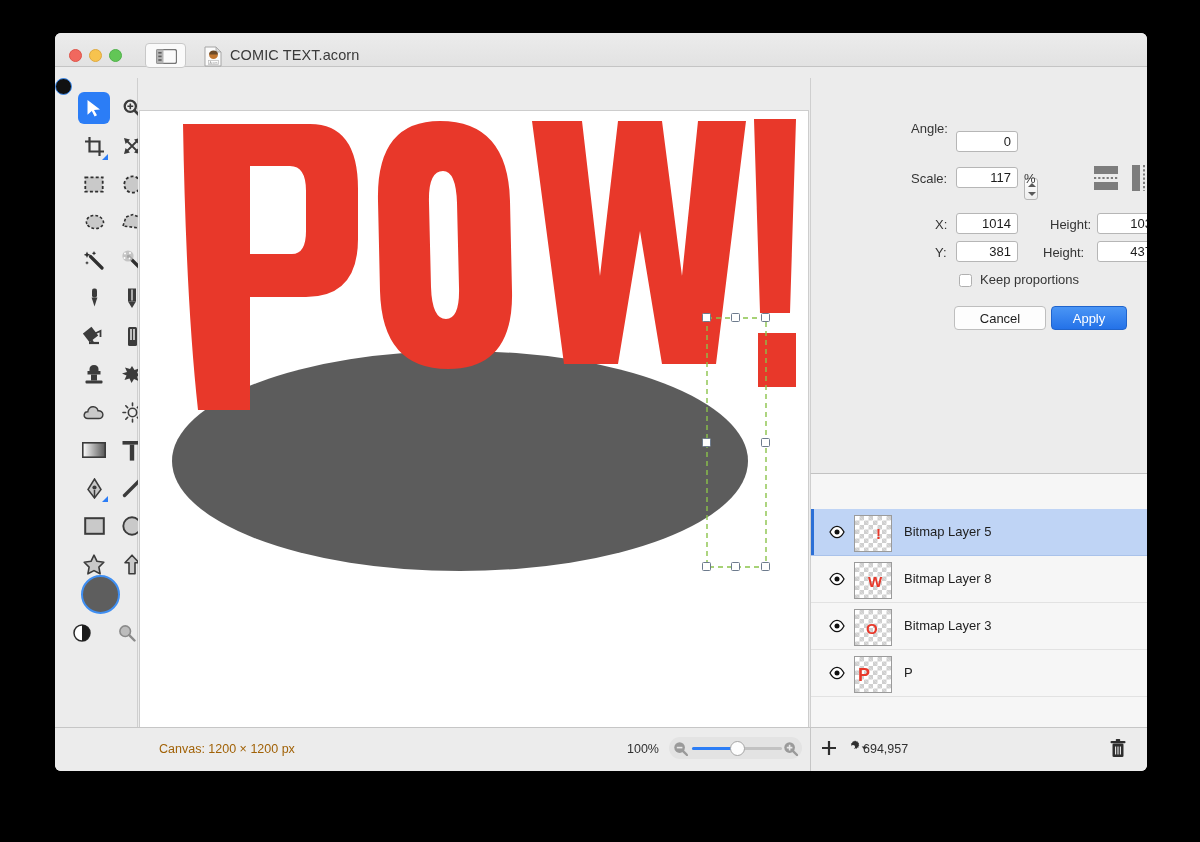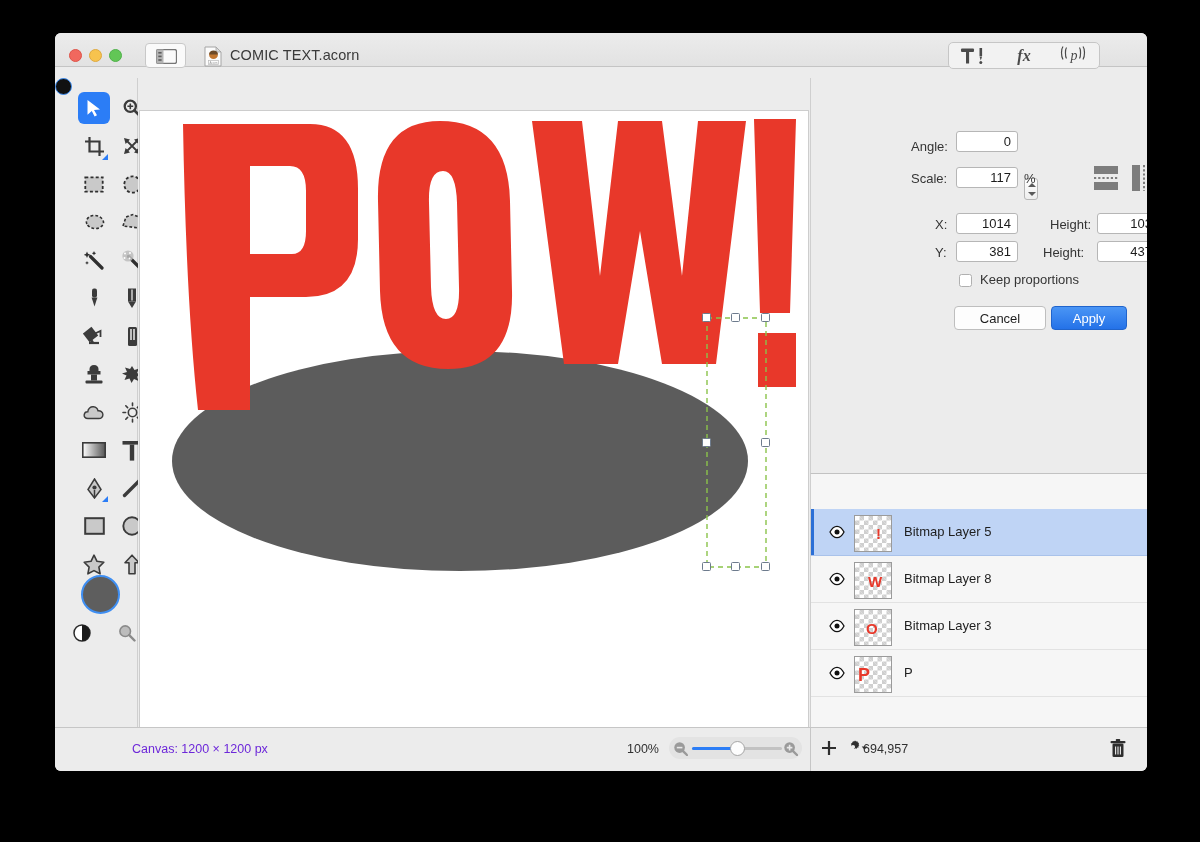--- a/index.html
+++ b/index.html
@@ -235,21 +235,21 @@
     font-size: 13px; color: #1e1e1e;
   }
 
   
   #statusbar {
     position: absolute; left: 0; bottom: 0;
     width: 100%; height: 44px;
     background: #ececec;
     border-top: 1px solid #c6c6c6;
   }
-  #canvas-size { position: absolute; left: 77px; top: 14px; font-size: 12.5px; color: #6d28d9; }
+  #canvas-size { position: absolute; left: 104px; top: 14px; font-size: 12.5px; color: #a16207; }
   #zoom-pct { position: absolute; left: 572px; top: 14px; font-size: 12.5px; color: #303030; }
   #zoom-slider {
     position: absolute; left: 614px; top: 9px;
     width: 133px; height: 22px;
     background: #e3e3e3; border-radius: 11px;
   }
   #zs-track { position: absolute; left: 23px; top: 10px; width: 90px; height: 3px; background: #c2c2c2; border-radius: 2px; }
   #zs-fill  { position: absolute; left: 23px; top: 10px; width: 45px; height: 3px; background: #2b7df6; border-radius: 2px; }
   #zs-knob  { position: absolute; left: 61px; top: 4px; width: 15px; height: 15px; border-radius: 50%; background: #fdfdfd; border: 1px solid #a5a5a5; }
   .zs-cap { position: absolute; top: 4px; width: 15px; height: 15px; }
@@ -283,43 +283,20 @@
       <path d="M1 1h11l5 5v14H1z" fill="#fbfbfb" stroke="#a5a5a5" stroke-width="1"></path>
       <path d="M12 1l5 5h-5z" fill="#d8d8d8" stroke="#a5a5a5" stroke-width="0.8"></path>
       <ellipse cx="9.5" cy="9" rx="4.4" ry="4" fill="#c2762f"></ellipse>
       <path d="M5.1 8.4a4.4 4 0 0 1 8.8 0z" fill="#6d4a28"></path>
       <rect x="4.5" y="14.5" width="10" height="4" fill="none" stroke="#b9b9b9" stroke-width="0.7"></rect>
       <text x="9.5" y="17.9" font-size="3" fill="#9a9a9a" text-anchor="middle" font-family="Liberation Sans, sans-serif">Acorn</text>
     </svg>
 
     <div id="doc-title">COMIC TEXT.acorn</div>
 
-    <div id="tool-cluster">
-      <div>
-        <svg width="28" height="18" viewBox="0 0 28 18">
-          <rect x="1" y="1.5" width="13" height="3.4" rx="1" fill="#4a4a4a"></rect>
-          <rect x="6" y="4.5" width="3.1" height="12" fill="#4a4a4a"></rect>
-          <rect x="19.5" y="1" width="2.6" height="8" fill="#4a4a4a"></rect>
-          <path d="M19.5 9.5h2.6l-1.3 4z" fill="#4a4a4a"></path>
-          <circle cx="20.8" cy="15.4" r="1.5" fill="#4a4a4a"></circle>
-        </svg>
-      </div>
-      <div>
-        <span class="fx-label">fx</span>
-      </div>
-      <div>
-        <svg width="34" height="20" viewBox="0 0 34 20" style="position:absolute;left:7px;top:0">
-          <path d="M7 3.5c-2 2.5-2 10 0 13" fill="none" stroke="#4a4a4a" stroke-width="1.2"></path>
-          <path d="M10.5 4.5c-1.4 2-1.4 9 0 11" fill="none" stroke="#4a4a4a" stroke-width="1.2"></path>
-          <path d="M27 3.5c2 2.5 2 10 0 13" fill="none" stroke="#4a4a4a" stroke-width="1.2"></path>
-          <path d="M23.5 4.5c1.4 2 1.4 9 0 11" fill="none" stroke="#4a4a4a" stroke-width="1.2"></path>
-        </svg>
-        <span class="p-label">p</span>
-      </div>
-    </div>
   </div>
 
   <div id="tools">
 
     <div class="tool active" style="left:23px; top:14px">
       <svg width="16" height="18" viewBox="0 0 16 18">
         <path d="M1.5 1L14 10.5 8 11l3 5.2-2.4 1.3L5.8 12 1.5 15.8z" fill="#fff"></path>
       </svg>
     </div>
     <div class="tool" style="left:61px; top:14px">
@@ -539,21 +516,21 @@
     <div class="handle" style="left:593px; top:235px"></div>
     <div class="handle" style="left:623px; top:235px"></div>
     <div class="handle" style="left:564px; top:360px"></div>
     <div class="handle" style="left:623px; top:360px"></div>
     <div class="handle" style="left:564px; top:484px"></div>
     <div class="handle" style="left:593px; top:484px"></div>
     <div class="handle" style="left:623px; top:484px"></div>
   </div>
 
   <div id="inspector">
-    <div class="lbl" style="left:100px; top:61px">Angle:</div>
+    <div class="lbl" style="left:100px; top:43px">Angle:</div>
     <div class="field" style="left:145px; top:53px; width:62px">0</div>
     <div id="stepper">
       <div class="chev up"></div>
       <div class="chev down"></div>
     </div>
 
     <div class="lbl" style="left:100px; top:93px">Scale:</div>
     <div class="field" style="left:145px; top:89px; width:62px">117</div>
     <div class="lbl" style="left:213px; top:93px">%</div>
 

